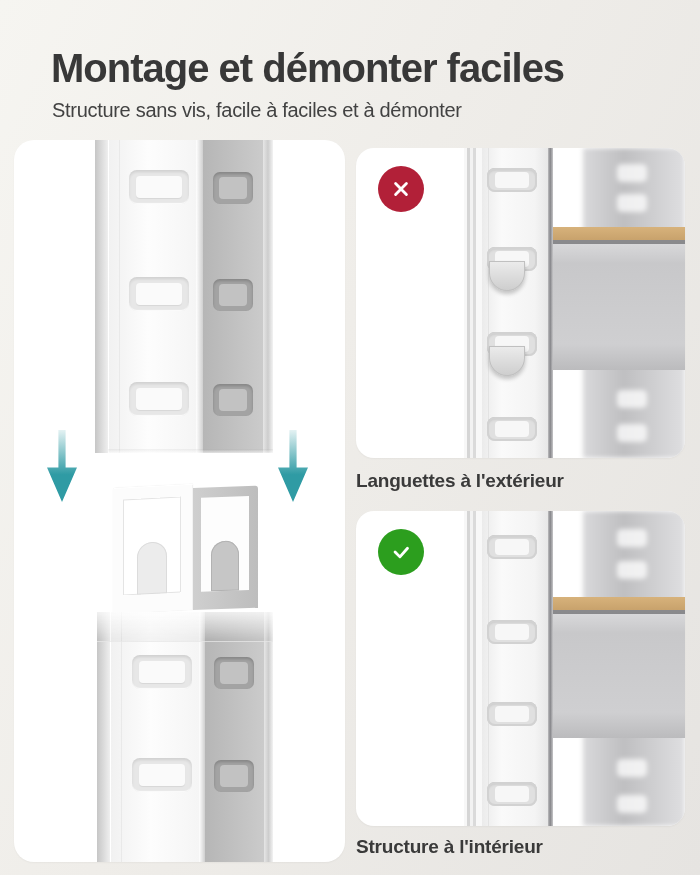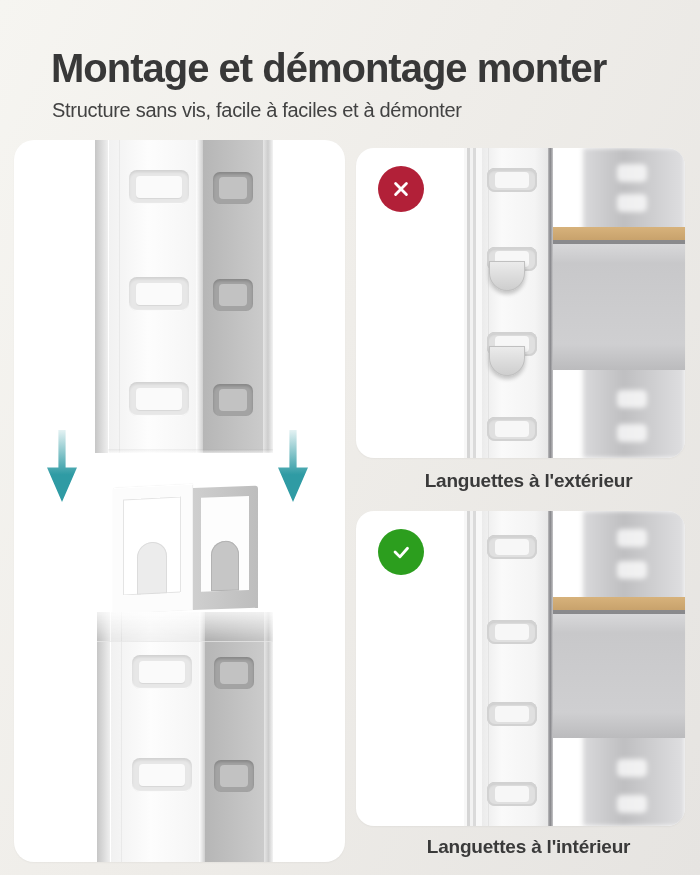--- a/index.html
+++ b/index.html
@@ -14,21 +14,21 @@
   .title{position:absolute;left:51px;top:46px;font-size:40px;font-weight:700;
          letter-spacing:-1px;color:var(--heading-text,#383838);}
   .subtitle{position:absolute;left:52px;top:99px;font-size:20px;font-weight:400;
             letter-spacing:-0.3px;color:#424242;}
   
   .card{position:absolute;background:#ffffff;border-radius:20px;overflow:hidden;
         box-shadow:0 1px 2px rgba(0,0,0,0.04);}
   .lcard{left:14px;top:140px;width:331px;height:722px;}
   .rcard-top{left:356px;top:148px;width:329px;height:310px;border-radius:18px;}
   .rcard-bot{left:356px;top:511px;width:329px;height:315px;border-radius:18px;}
-  .caption{position:absolute;left:364px;width:329px;text-align:center;
+  .caption{position:absolute;left:356px;width:329px;
            font-size:19px;font-weight:700;letter-spacing:-0.2px;color:#3a3a3a;}
   .cap1{top:470px;} .cap2{top:836px;}
   
   .badge{position:absolute;left:22px;top:18px;width:46px;height:46px;border-radius:50%;
          display:flex;align-items:center;justify-content:center;}
   .badge.red{background:var(--error-red,#b22038);}
   .badge.green{background:var(--success-green,#2c9e1e);}
   .badge svg{width:26px;height:26px;}
   
   .grp{position:absolute;}
@@ -108,21 +108,21 @@
      border-radius:4px;background:#f7f7f7;}
   .tab-out{position:absolute;left:133px;width:36px;height:30px;border-radius:0 0 18px 18px;
      background:linear-gradient(180deg,#ececec,#cdcdcd);
      box-shadow:0 3px 4px rgba(0,0,0,0.22),inset 0 0 0 1px #c0c0c0;}
 </style>
 </head>
 <body>
 
 <div class="page">
 
-  <h1 class="title">Montage et démontage monter</h1>
+  <h1 class="title">Montage et démonter faciles</h1>
   <p class="subtitle">Structure sans vis, facile à faciles et à démonter</p>
 
   <section class="card lcard">
 
     <div class="grp upper">
       <div class="strip-l"></div>
       <div class="face-w">
         <div class="slotW" style="left:20px;top:30px;"></div>
         <div class="slotW" style="left:20px;top:137px;"></div>
         <div class="slotW" style="left:20px;top:242px;"></div>
@@ -210,15 +210,15 @@
     <div class="rslot" style="top:24px;"></div>
     <div class="rslot" style="top:109px;"></div>
     <div class="rslot" style="top:191px;"></div>
     <div class="rslot" style="top:271px;"></div>
     <div class="badge green">
       <svg viewBox="0 0 24 24" fill="none">
         <path d="M6.5 12 L11 16.5 L18 8.5" stroke="#ffffff" stroke-width="2.6" stroke-linecap="round" stroke-linejoin="round"></path>
       </svg>
     </div>
   </section>
-  <p class="caption cap2">Languettes à l'intérieur</p>
+  <p class="caption cap2">Structure à l'intérieur</p>
 
 </div>
 
 </body></html>

